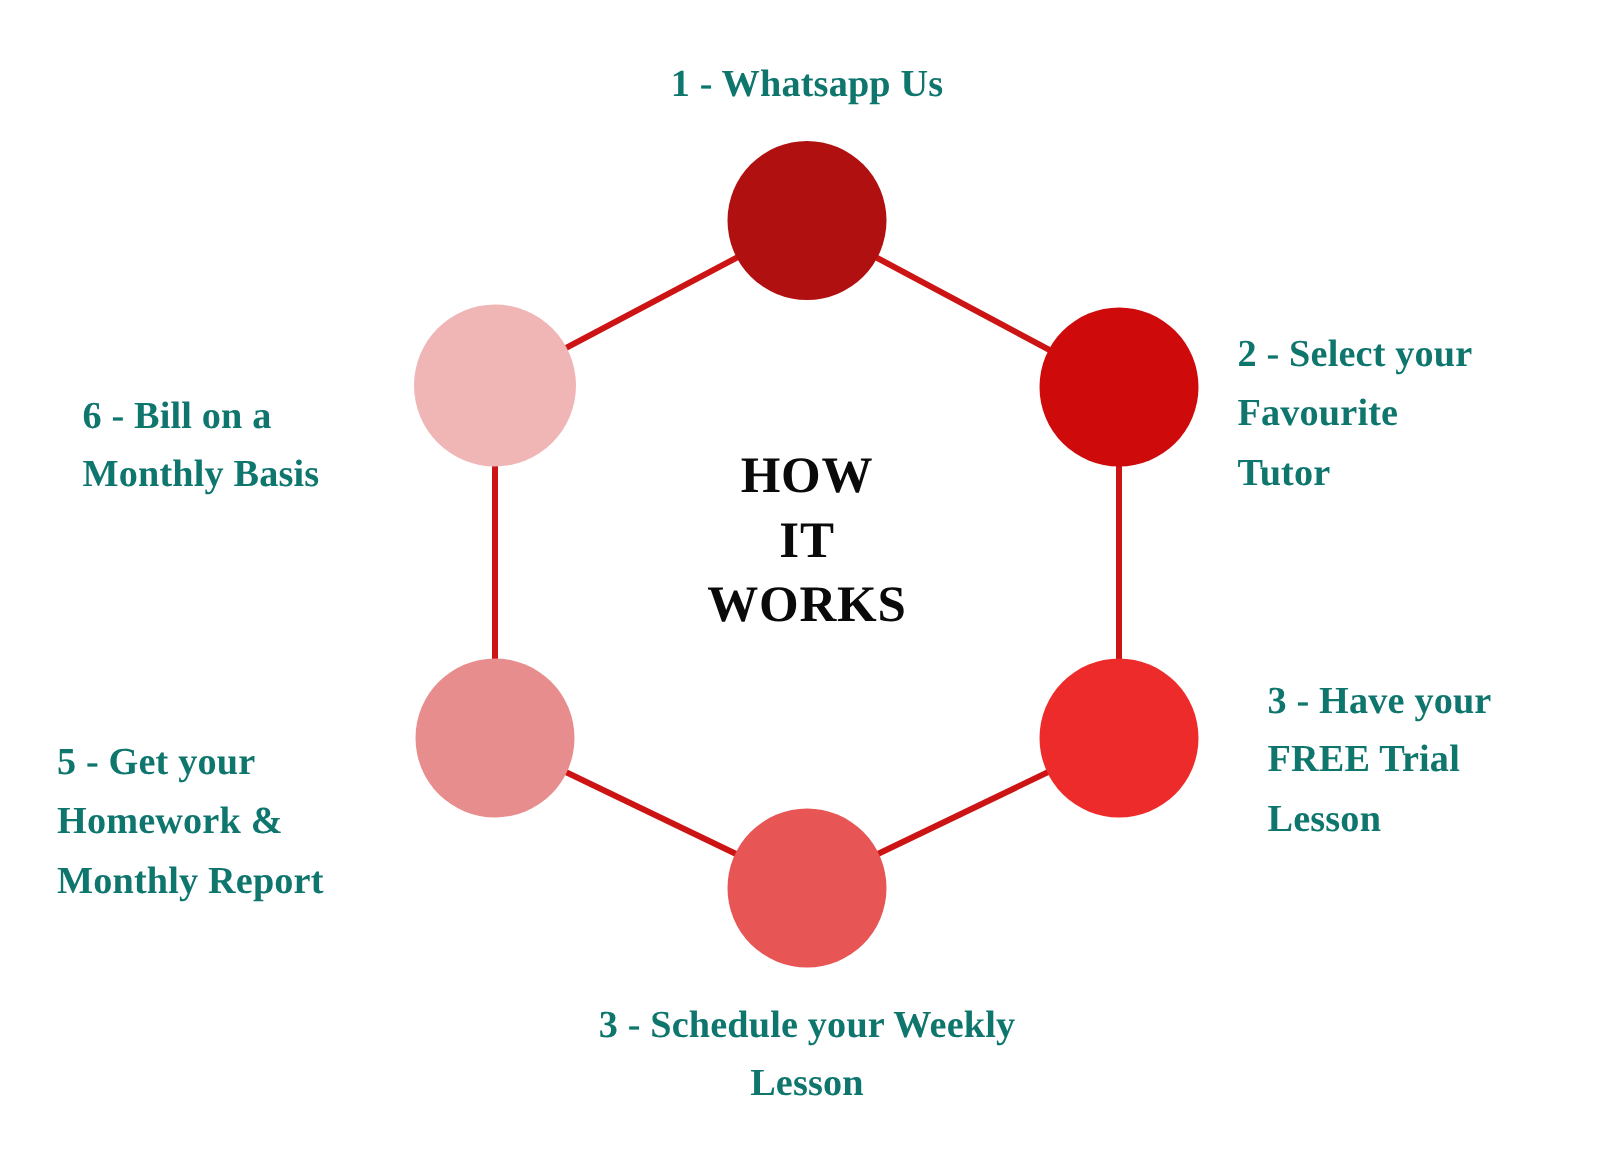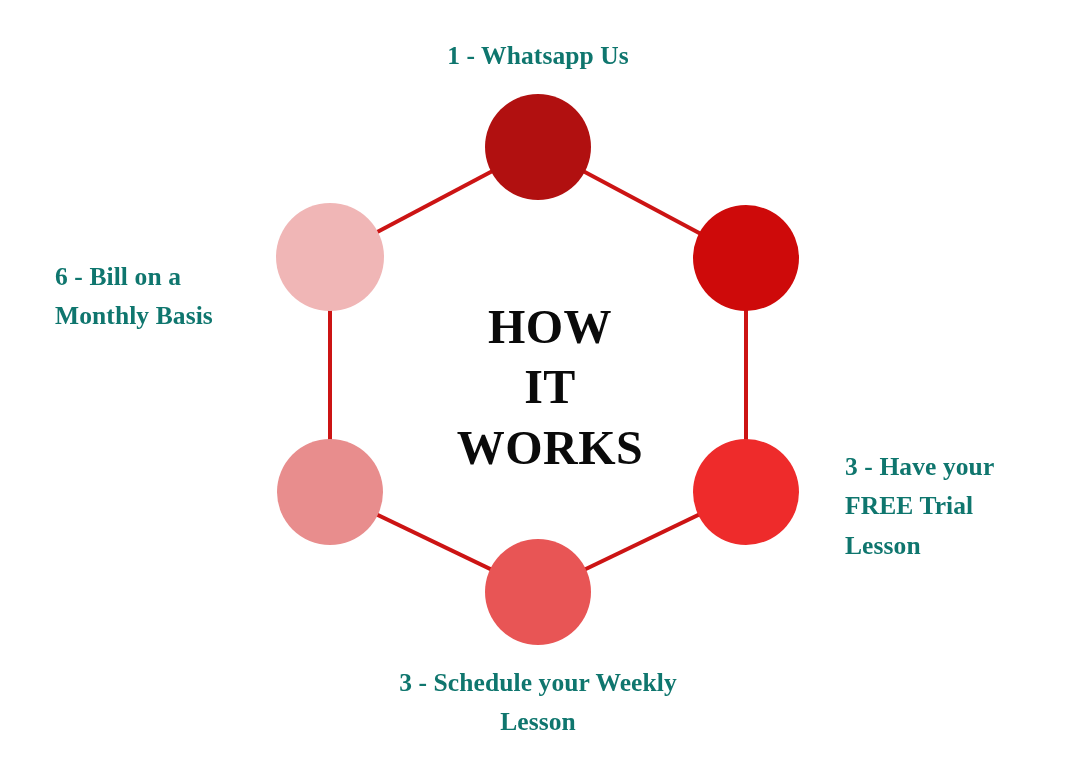--- a/index.html
+++ b/index.html
@@ -47,27 +47,27 @@
   #label-3 { left: 845px; top: 447px; width: 250px; }
   
   #label-4 { left: 346px; top: 663px; width: 384px; text-align: center; }
   
   #label-5 { left: 38px;  top: 447px; width: 228px; }
   
   #label-6 { left: 55px;  top: 216px; width: 214px; }
 
   #center-title {
     position: absolute;
-    left: 420px;
+    left: 408px;
     top: 297px;
     width: 260px;
     text-align: center;
     font-family: "Liberation Serif", "DejaVu Serif", serif;
     font-weight: bold;
-    font-size: 48px;
+    font-size: 34px;
     line-height: 1.26;
     color: #0a0a0a;
     letter-spacing: 0.5px;
     white-space: pre-line;
   }
 </style>
 </head>
 <body>
 
 <div id="canvas">
@@ -92,25 +92,31 @@
       <circle cx="330" cy="257" r="54" fill="#F0B6B6"></circle>
     </g>
   </svg>
 
   <div id="center-title">HOW
 IT
 WORKS</div>
 
   <div class="node-label lbl-center" id="label-1">1 - Whatsapp Us</div>
 
+  <div class="node-label lbl-right" id="label-2">2 - Select your
+Favourite
+Tutor</div>
 
   <div class="node-label lbl-right" id="label-3">3 - Have your
 FREE Trial
 Lesson</div>
 
   <div class="node-label lbl-center" id="label-4">3 - Schedule your Weekly
 Lesson</div>
 
+  <div class="node-label lbl-left" id="label-5">5 - Get your
+Homework &amp;
+Monthly Report</div>
 
   <div class="node-label lbl-left" id="label-6">6 - Bill on a
 Monthly Basis</div>
 
 </div>
 
 </body></html>

